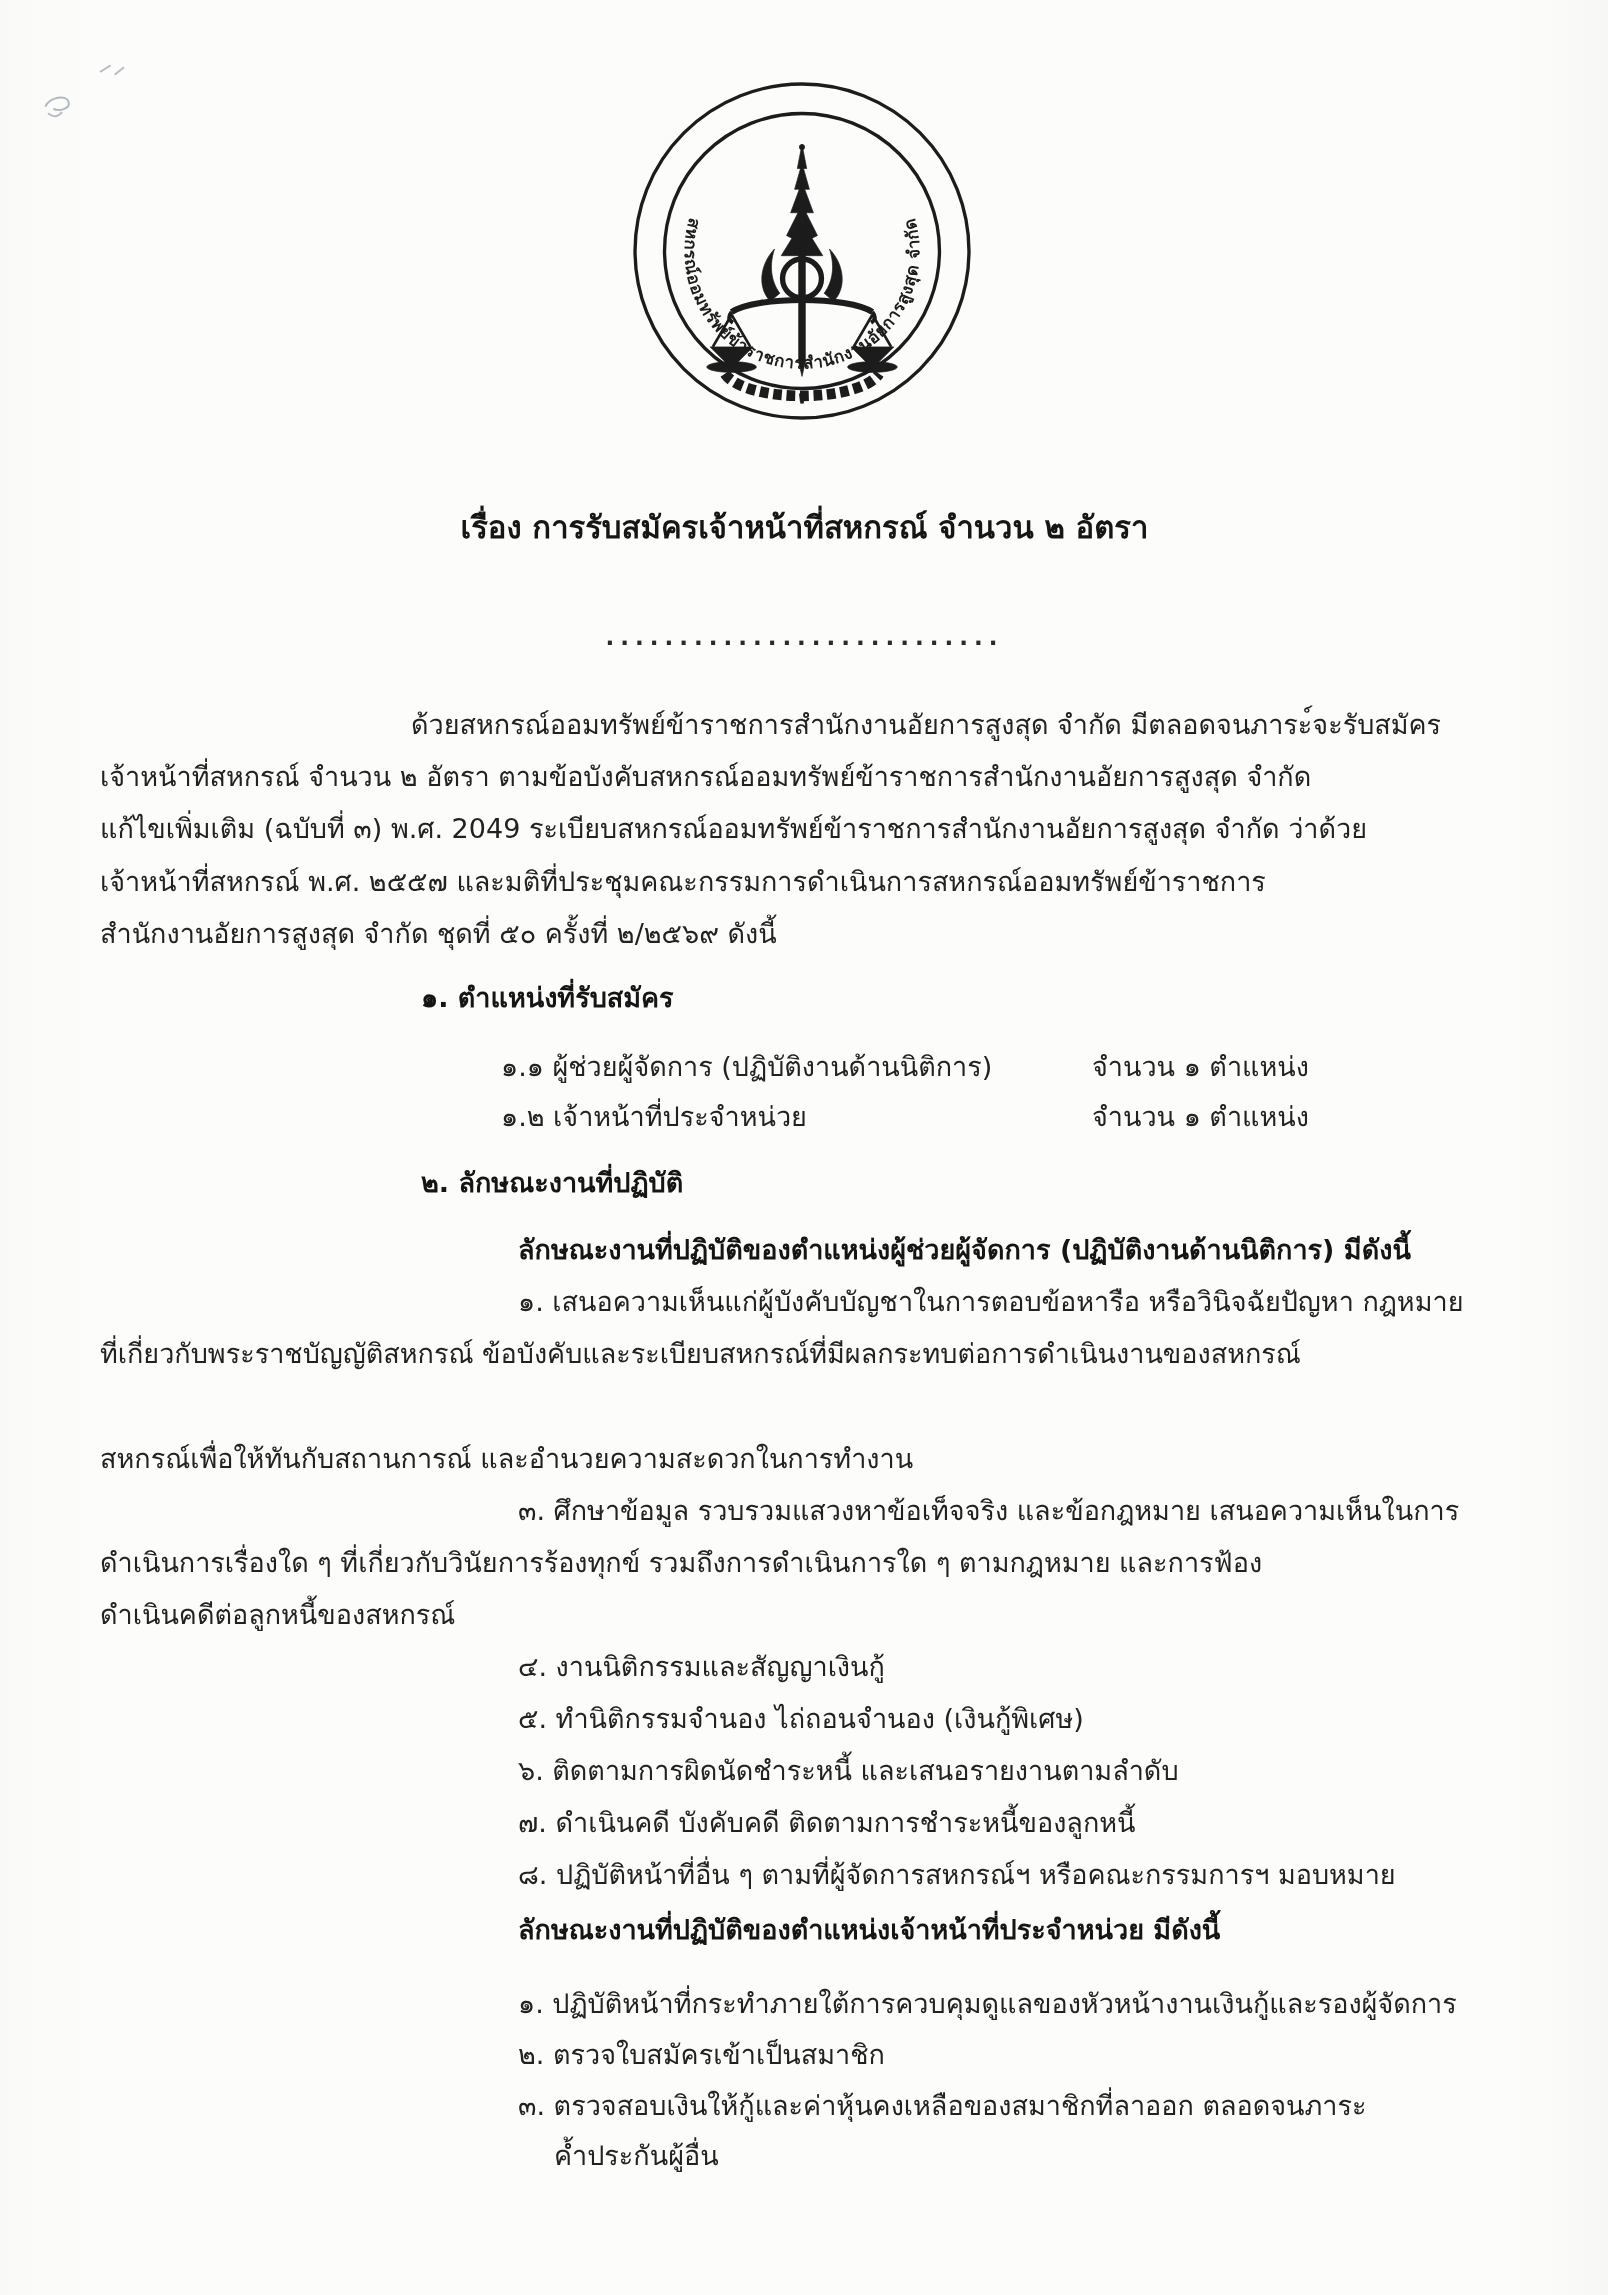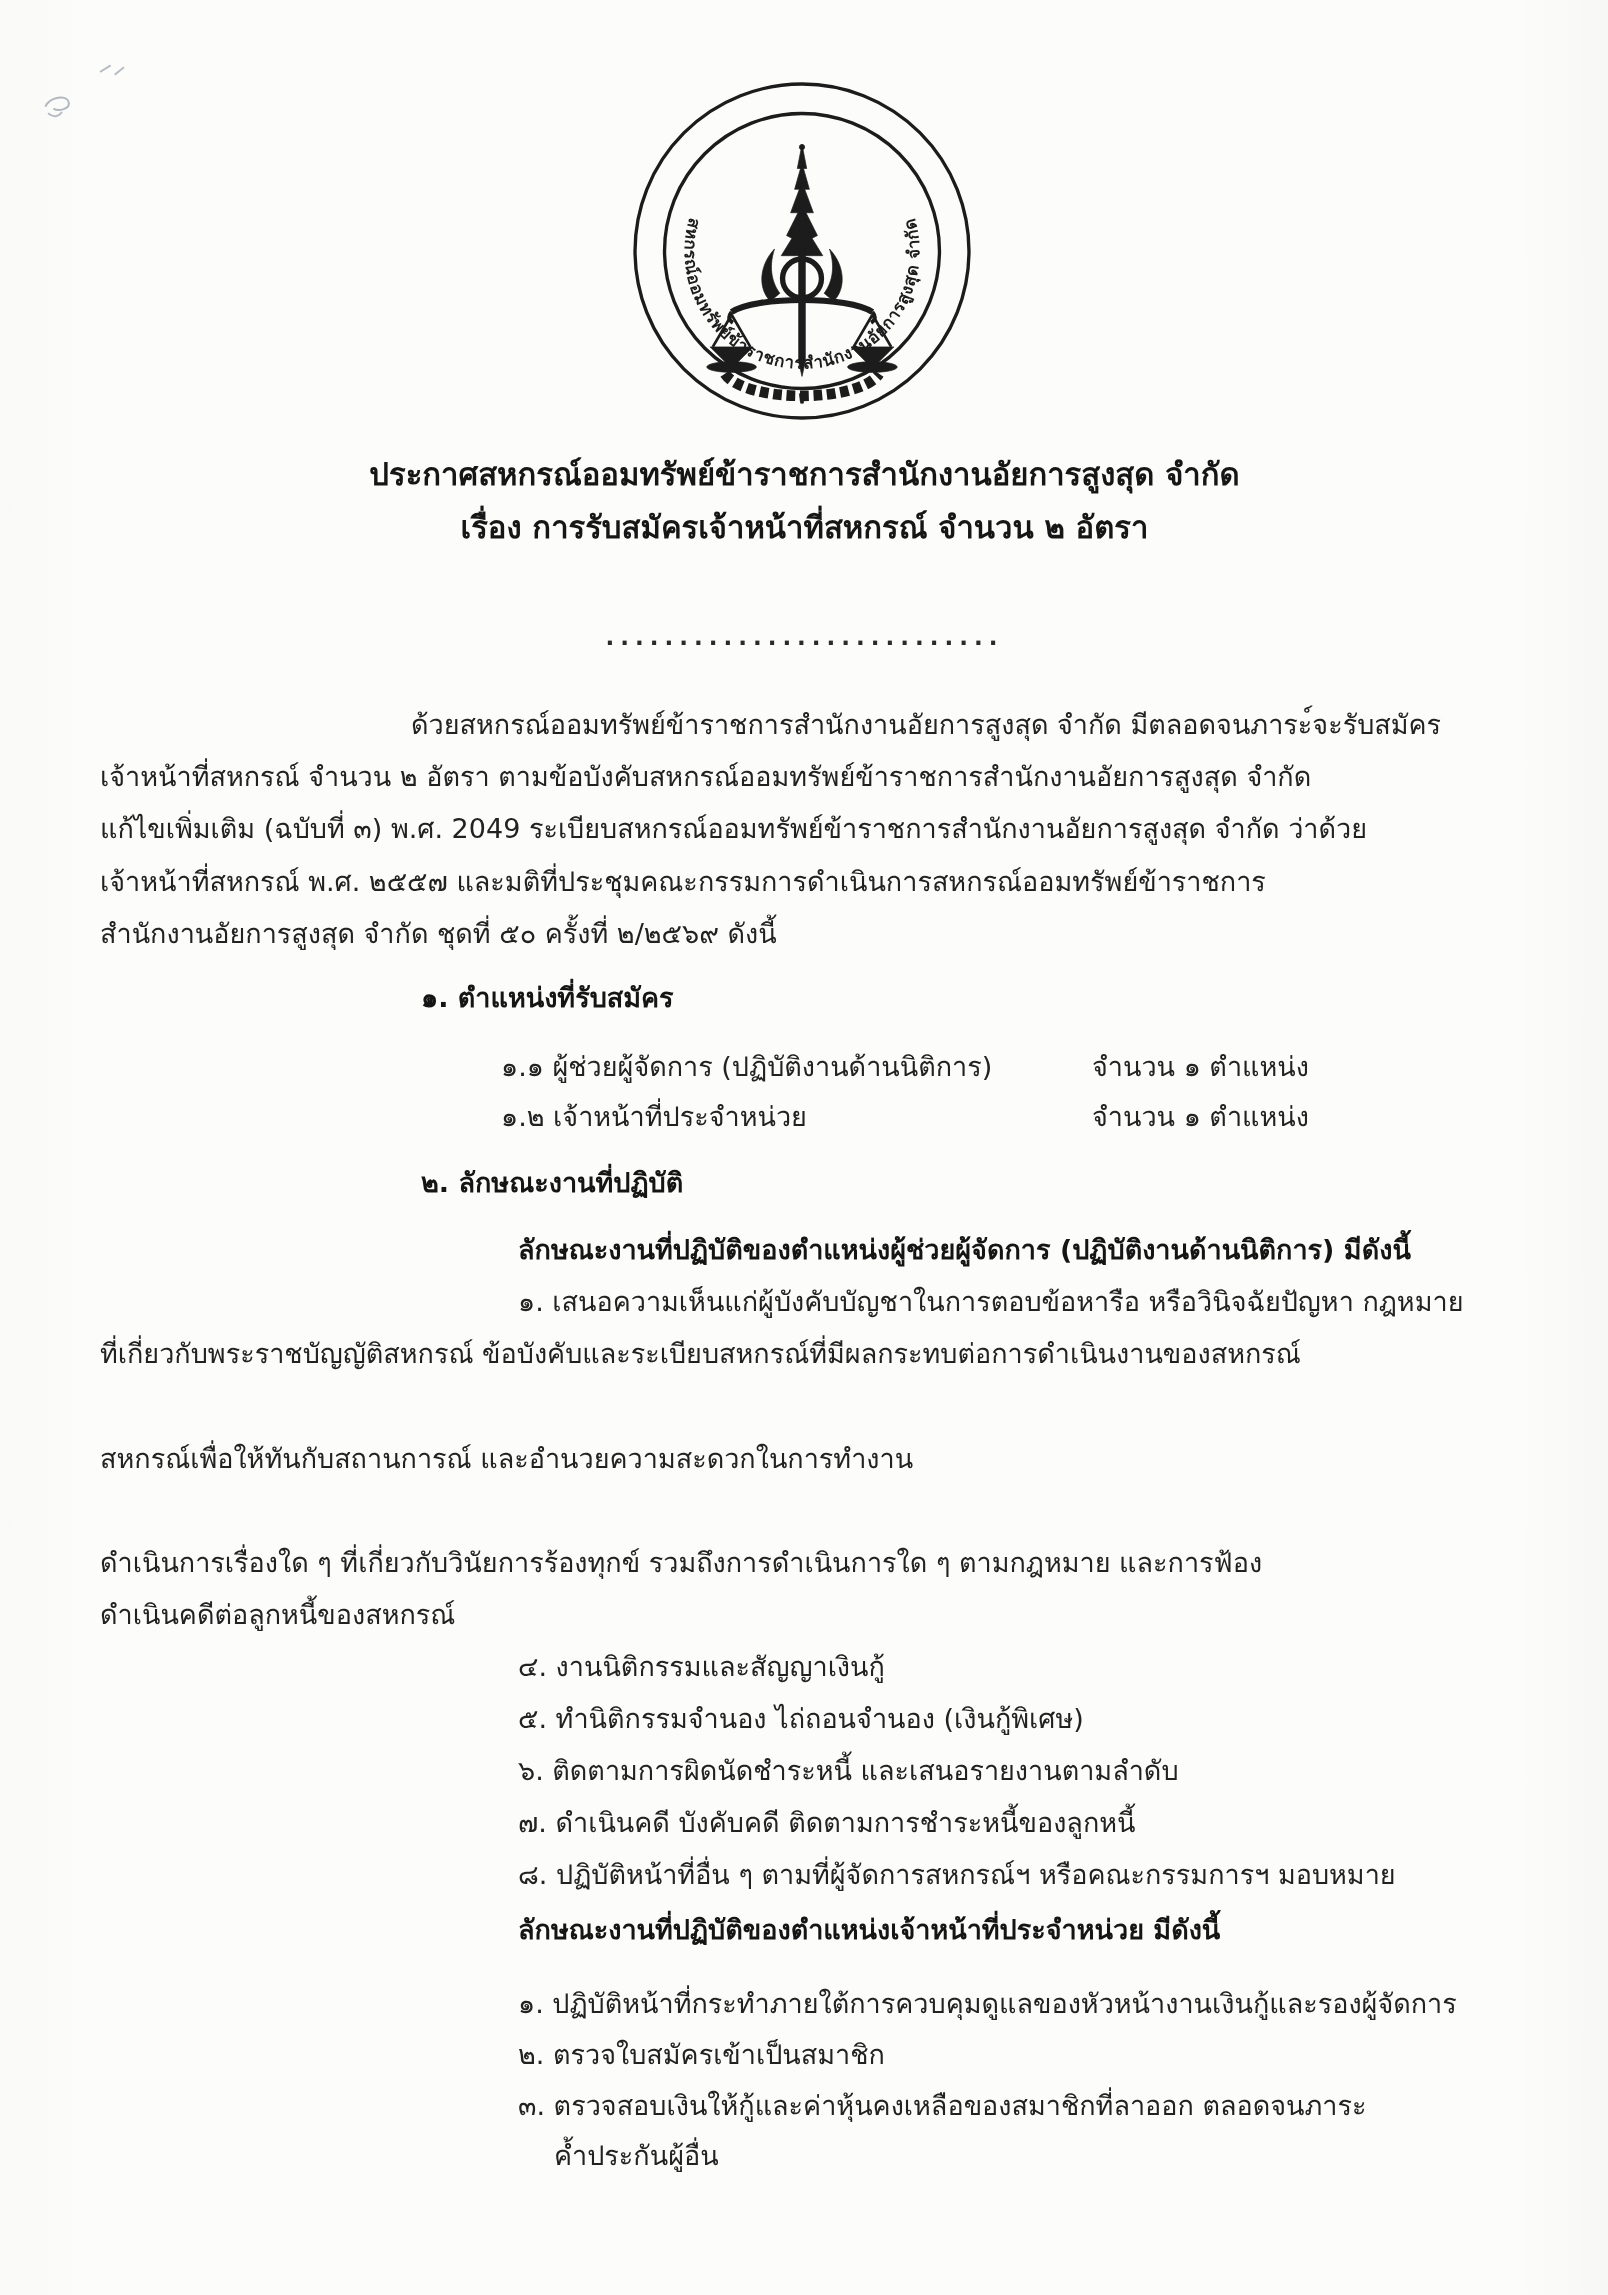--- a/index.html
+++ b/index.html
@@ -83,21 +83,20 @@
 
       <path d="M360 350 L332 398 M360 350 L388 398" fill="none" stroke-width="4"></path>
       <path d="M328 398 L392 398 L360 430 Z"></path>
       <ellipse cx="360" cy="428" rx="37" ry="8"></ellipse>
 
       <path d="M140 438 C170 482 340 482 370 438" fill="none" stroke-width="16" stroke-dasharray="13 7"></path>
       <path d="M251 468 L259 468 L257 482 L253 482 Z"></path>
     </g>
   </svg>
 
-  <div class="title" style="top:445px">ประกาศสหกรณ์ออมทรัพย์ข้าราชการสำนักงานอัยการสูงสุด จำกัด</div>
   <div class="title" style="top:498px">เรื่อง การรับสมัครเจ้าหน้าที่สหกรณ์ จำนวน ๒ อัตรา</div>
 
   <div class="dots" style="top:611px">...........................</div>
 
   <div class="ln" style="top:699px;left:411px">ด้วยสหกรณ์ออมทรัพย์ข้าราชการสำนักงานอัยการสูงสุด จำกัด มีตลอดจนภาระ์จะรับสมัคร</div>
   <div class="ln" style="top:751px;left:100px">เจ้าหน้าที่สหกรณ์ จำนวน ๒ อัตรา ตามข้อบังคับสหกรณ์ออมทรัพย์ข้าราชการสำนักงานอัยการสูงสุด จำกัด</div>
   <div class="ln" style="top:803px;left:100px">แก้ไขเพิ่มเติม (ฉบับที่ ๓) พ.ศ. 2049 ระเบียบสหกรณ์ออมทรัพย์ข้าราชการสำนักงานอัยการสูงสุด จำกัด ว่าด้วย</div>
   <div class="ln" style="top:856px;left:100px">เจ้าหน้าที่สหกรณ์ พ.ศ. ๒๕๕๗ และมติที่ประชุมคณะกรรมการดำเนินการสหกรณ์ออมทรัพย์ข้าราชการ</div>
   <div class="ln" style="top:908px;left:100px">สำนักงานอัยการสูงสุด จำกัด ชุดที่ ๕๐ ครั้งที่ ๒/๒๕๖๙ ดังนี้</div>
 
@@ -112,20 +111,21 @@
     <div class="ln" style="top:1091px;left:1092px">จำนวน ๑ ตำแหน่ง</div>
   </div>
 
   <div class="ln bold" style="top:1157px;left:421px">๒. ลักษณะงานที่ปฏิบัติ</div>
 
   <div class="ln bold" style="top:1224px;left:518px">ลักษณะงานที่ปฏิบัติของตำแหน่งผู้ช่วยผู้จัดการ (ปฏิบัติงานด้านนิติการ) มีดังนี้</div>
 
   <div class="ln" style="top:1276px;left:518px">๑. เสนอความเห็นแก่ผู้บังคับบัญชาในการตอบข้อหารือ หรือวินิจฉัยปัญหา กฎหมาย</div>
   <div class="ln" style="top:1328px;left:100px">ที่เกี่ยวกับพระราชบัญญัติสหกรณ์ ข้อบังคับและระเบียบสหกรณ์ที่มีผลกระทบต่อการดำเนินงานของสหกรณ์</div>
   <div class="ln" style="top:1433px;left:100px">สหกรณ์เพื่อให้ทันกับสถานการณ์ และอำนวยความสะดวกในการทำงาน</div>
+  <div class="ln" style="top:1485px;left:518px">๓. ศึกษาข้อมูล รวบรวมแสวงหาข้อเท็จจริง และข้อกฎหมาย เสนอความเห็นในการ</div>
   <div class="ln" style="top:1537px;left:100px">ดำเนินการเรื่องใด ๆ ที่เกี่ยวกับวินัยการร้องทุกข์ รวมถึงการดำเนินการใด ๆ ตามกฎหมาย และการฟ้อง</div>
   <div class="ln" style="top:1589px;left:100px">ดำเนินคดีต่อลูกหนี้ของสหกรณ์</div>
   <div class="ln" style="top:1641px;left:518px">๔. งานนิติกรรมและสัญญาเงินกู้</div>
   <div class="ln" style="top:1693px;left:518px">๕. ทำนิติกรรมจำนอง ไถ่ถอนจำนอง (เงินกู้พิเศษ)</div>
   <div class="ln" style="top:1745px;left:518px">๖. ติดตามการผิดนัดชำระหนี้ และเสนอรายงานตามลำดับ</div>
   <div class="ln" style="top:1797px;left:518px">๗. ดำเนินคดี บังคับคดี ติดตามการชำระหนี้ของลูกหนี้</div>
   <div class="ln" style="top:1849px;left:518px">๘. ปฏิบัติหน้าที่อื่น ๆ ตามที่ผู้จัดการสหกรณ์ฯ หรือคณะกรรมการฯ มอบหมาย</div>
 
   <div class="ln bold" style="top:1904px;left:518px">ลักษณะงานที่ปฏิบัติของตำแหน่งเจ้าหน้าที่ประจำหน่วย มีดังนี้</div>
 

